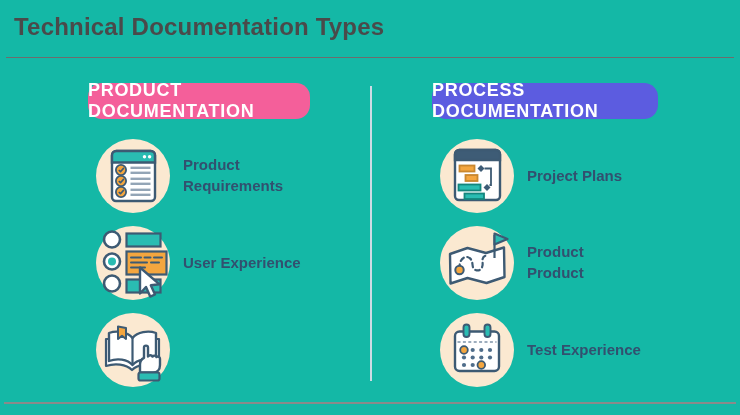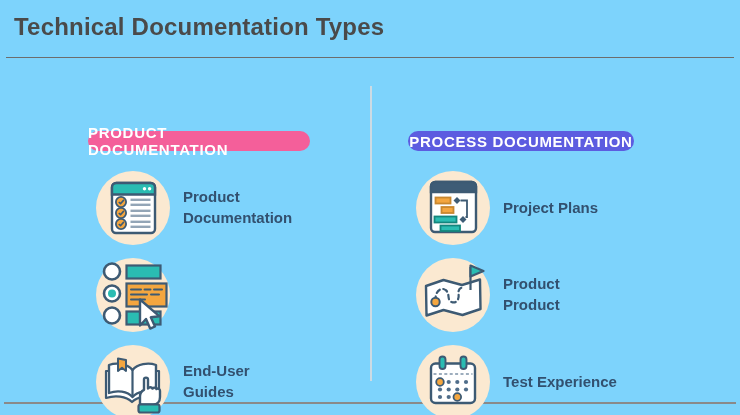--- a/index.html
+++ b/index.html
@@ -1,32 +1,32 @@
 <!DOCTYPE html>
 <html><head>
 <meta charset="utf-8">
 <style>
   html,body{margin:0;padding:0;background:#f0f2f0;}
   .canvas{
-    position:relative;width:740px;height:415px;background:#7dd3fc;
+    position:relative;width:740px;height:415px;background:#14b8a6;
     font-family:"Liberation Sans",sans-serif;overflow:hidden;
   }
   .title{
     position:absolute;left:14px;top:13px;margin:0;
     font-size:24px;font-weight:700;color:#4a4a4a;letter-spacing:.2px;
   }
   .rule-top{position:absolute;left:6px;top:57px;width:728px;height:1px;background:#6d6d6d;}
   .rule-bottom{position:absolute;left:4px;top:402px;width:732px;height:2px;background:#8a8a8a;}
   .vdivider{position:absolute;left:370px;top:86px;width:2px;height:295px;background:#ccdbe4;}
   .column{position:absolute;top:83px;width:290px;}
   .column.left{left:88px;}
-  .column.right{left:408px;}
+  .column.right{left:432px;}
   .badge{
-    height:20px;border-radius:14px;display:flex;align-items:center;justify-content:center;
-    color:#ffffff;font-size:15px;font-weight:700;letter-spacing:.7px;margin-top:48px;
+    height:36px;border-radius:14px;display:flex;align-items:center;justify-content:center;
+    color:#ffffff;font-size:18px;font-weight:700;letter-spacing:.7px;
   }
   .badge.product{background:#f45f9a;width:222px;}
   .badge.process{background:#5c5ce0;width:226px;}
   .rows{margin-top:16px;margin-left:5px;}
   .row{display:flex;align-items:center;gap:10px;height:80px;margin-bottom:7px;}
   .icon{width:80px;height:80px;flex:0 0 80px;}
   .icon svg{display:block;}
   .label{font-size:15px;font-weight:700;color:#32506f;line-height:21px;}
   .label span{display:block;}
 </style>
@@ -63,21 +63,21 @@
               <rect x="37.5" y="47.6" width="20" height="2.4" fill="#93a5b6"></rect>
               <circle cx="28" cy="57" r="5.1" fill="#f4a63f" stroke="#3d5a73" stroke-width="1.8"></circle>
               <path d="M25.8 57 l1.7 1.7 l3.4 -3.8" fill="none" stroke="#3d5a73" stroke-width="1.6"></path>
               <rect x="37.5" y="53.6" width="20" height="2.4" fill="#93a5b6"></rect>
               <rect x="37.5" y="58.6" width="20" height="2.4" fill="#93a5b6"></rect>
             </g>
           </svg>
         </span>
         <div class="label">
           <span>Product</span>
-          <span>Documentation</span>
+          <span>Requirements</span>
         </div>
       </div>
 
       <div class="row">
         <span class="icon">
           <svg width="80" height="80" viewBox="0 0 80 80">
             <circle cx="40" cy="41" r="37" fill="#fbe9d1"></circle>
             <circle cx="19" cy="17.5" r="8" fill="#ffffff" stroke="#3d5a73" stroke-width="2.6"></circle>
             <circle cx="19" cy="39.5" r="8" fill="#ffffff" stroke="#3d5a73" stroke-width="2.6"></circle>
             <circle cx="19" cy="39.5" r="4" fill="#2abcb2"></circle>
@@ -87,39 +87,36 @@
             <g stroke="#3d5a73" stroke-width="2" stroke-linecap="round">
               <path d="M38 35.5 h10 M51.5 35.5 h6 M61 35.5 h8"></path>
               <path d="M38 40.5 h16 M58 40.5 h8"></path>
               <path d="M38 45.5 h14"></path>
             </g>
             <rect x="33.5" y="57.5" width="34" height="13" fill="#2abcb2" stroke="#3d5a73" stroke-width="2.2"></rect>
             <path d="M47 45.5 L47 71.5 L53 65 L57.2 74.6 L62 72.5 L57.8 63.3 L66.5 62.3 Z" fill="#ffffff" stroke="#3d5a73" stroke-width="2.4" stroke-linejoin="round"></path>
           </svg>
         </span>
         <div class="label">
+          <span>User Experience</span>
         </div>
       </div>
 
       <div class="row">
         <span class="icon">
           <svg width="80" height="80" viewBox="0 0 80 80">
             <circle cx="40" cy="41" r="37" fill="#fbe9d1"></circle>
             <path d="M16 30 H13 V57 C22 54 33 55 39 61 C45 55 57 54 66 57 V30 H63" fill="#ffffff" stroke="#3d5a73" stroke-width="2.2" stroke-linejoin="round"></path>
             <path d="M39.5 29 C34.5 23 24 21 16 24 V52 C24 49 34.5 50 39.5 56 C44.5 50 55 49 63 52 V24 C55 21 44.5 23 39.5 29 Z" fill="#ffffff" stroke="#3d5a73" stroke-width="2.4" stroke-linejoin="round"></path>
             <path d="M39.5 29 V56" fill="none" stroke="#3d5a73" stroke-width="2.2"></path>
             <path d="M25 17.5 v12.5 l4 -3.2 4 3.2 v-11 z" fill="#f4a63f" stroke="#3d5a73" stroke-width="2" stroke-linejoin="round"></path>
             <path d="M47 63.5 V55.5 C47 52 48.5 50 51 48.8 V38.5 C51 36 55 36 55 38.5 V47.5 C56.2 45.9 58.6 45.9 59.5 47.6 C60.7 46.2 62.9 46.4 63.5 48.1 C64.9 47 67 47.8 67 49.8 V56 C67 61 64 63.5 60 63.5 Z" fill="#ffffff" stroke="#3d5a73" stroke-width="2.4" stroke-linejoin="round"></path>
             <rect x="45.5" y="63.5" width="21" height="8" rx="2" fill="#2abcb2" stroke="#3d5a73" stroke-width="2.2"></rect>
           </svg>
         </span>
-        <div class="label">
-          <span>End-User</span>
-          <span>Guides</span>
-        </div>
       </div>
 
     </div>
   </div>
 
   <div class="column right">
     <div class="badge process">PROCESS DOCUMENTATION</div>
     <div class="rows">
 
       <div class="row">

